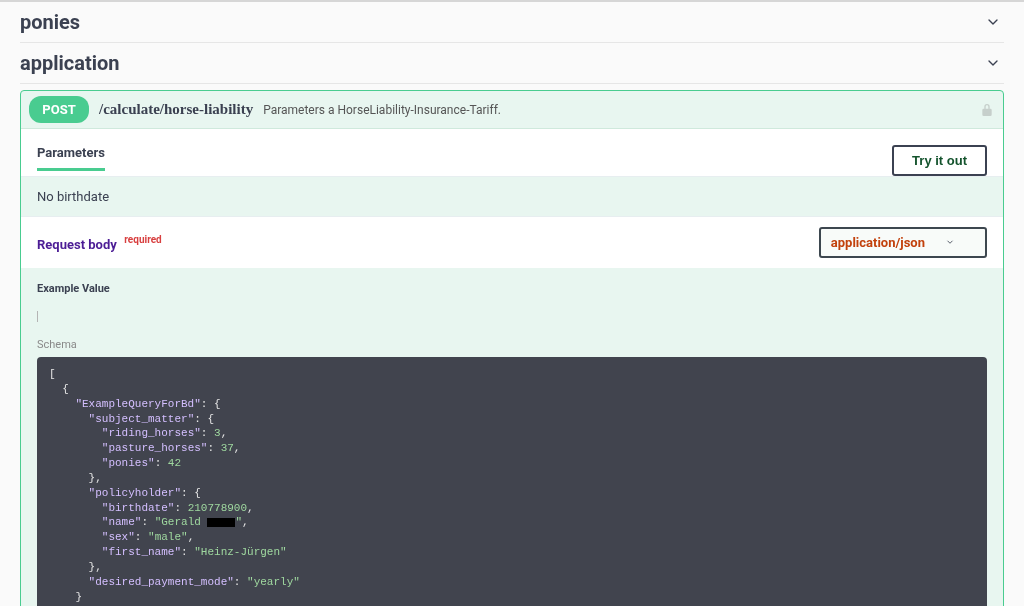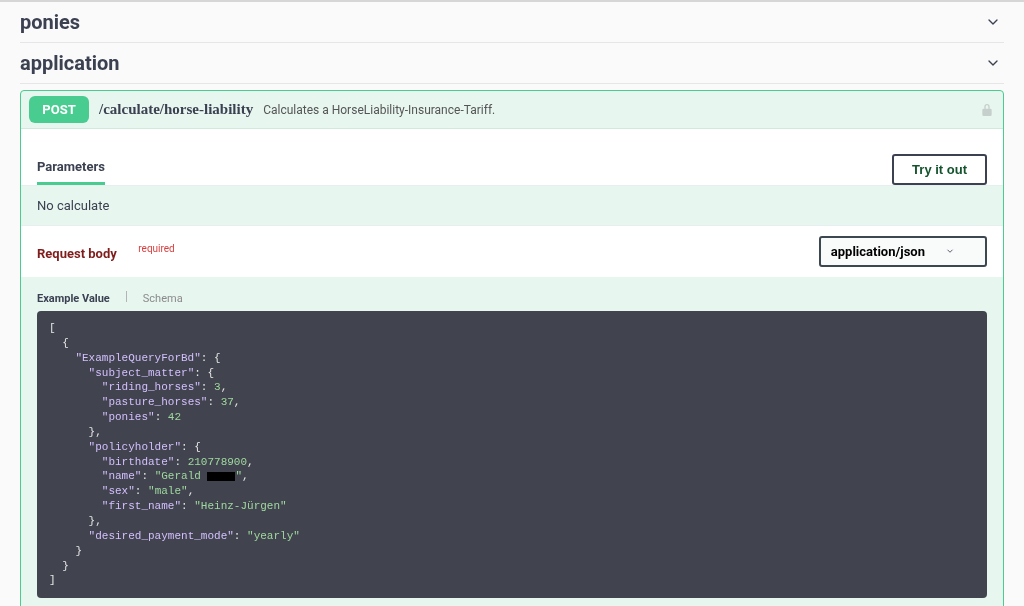--- a/index.html
+++ b/index.html
@@ -51,21 +51,21 @@
       padding: 5px 8px;
       gap: 10px;
       border-bottom: 1px solid #cfe9dc;
     }
     .method-badge {
       background: #49cc90;
       color: #fff;
       font-weight: 700;
       font-size: 13px;
       padding: 6px 10px;
-      border-radius: 6px;
+      border-radius: 12px;
       min-width: 60px;
       text-align: center;
     }
     .op-path {
       font-family: Liberation Serif, serif;
       font-weight: 700;
       font-size: 15px;
       color: #3b4151;
     }
     .op-desc {
@@ -76,23 +76,23 @@
     .lock-icon {
       width: 16px; height: 16px; opacity: 0.35;
     }
 
     .opblock-body {
       background: #fff;
       border-radius: 0 0 4px 4px;
     }
     .tabs-row {
       display: flex;
-      align-items: flex-end;
+      align-items: flex-start;
       justify-content: space-between;
-      padding: 25px 16px 0 16px;
+      padding: 16px 16px 0 16px;
     }
     .param-tab {
       font-weight: 700;
       font-size: 13px;
       color: #3b4151;
       padding-bottom: 8px;
       border-bottom: 3px solid #49cc90;
       display: inline-block;
     }
     .try-btn {
@@ -117,56 +117,57 @@
     .request-body-row {
       display: flex;
       align-items: center;
       justify-content: space-between;
       padding: 10px 16px;
       border-top: 1px solid #e7eef0;
     }
     .reqbody-label {
       font-weight: 700;
       font-size: 13px;
-      color: #7f1d1d;
+      color: #4c1d95;
     }
     .required-mark {
       color: #d84040;
       font-size: 10px;
-      font-weight: 400;
+      font-weight: 700;
       vertical-align: super;
-      margin-left: 18px;
+      margin-left: 4px;
     }
     .content-type-select {
       border: 2px solid #3d474f;
       border-radius: 3px;
       padding: 6px 30px 6px 10px;
       font-size: 13px;
       font-weight: 700;
-      color: #000000;
+      color: #c2410c;
       background: #f8fbf9;
       position: relative;
       min-width: 150px;
       cursor: pointer;
       display: flex; align-items: center; justify-content: space-between;
       gap: 20px;
     }
     .content-type-select .chev svg { width: 10px; height: 10px; }
     .content-type-select .chev svg path { stroke: #3b4151; stroke-width: 2; fill: none; }
 
     .example-area {
       background: #e8f6f0;
       padding: 14px 16px 30px 16px;
     }
     .example-tabs {
       display: flex;
       align-items: baseline;
       gap: 16px;
       font-size: 11px;
       margin-bottom: 6px;
+      flex-direction: column;
     }
     .example-tab-active {
       font-weight: 700;
       color: #3b4151;
     }
     .example-tab-divider {
       width: 1px; height: 11px; background: #b4b4b4;
     }
     .example-tab-inactive {
       color: #8a8a8a;
@@ -219,37 +220,37 @@
           </svg>
       </span>
     </div>
   </div>
 
   <div class="opblock-wrapper">
 
     <div class="opblock-summary">
       <span class="method-badge">POST</span>
       <span class="op-path">/calculate/horse-liability</span>
-      <span class="op-desc">Calculates a HorseLiability-Insurance-Tariff.</span>
+      <span class="op-desc">Parameters a HorseLiability-Insurance-Tariff.</span>
       <span class="summary-spacer"></span>
       <span class="lock-icon">
         <svg viewBox="0 0 24 24" fill="#888">
             <path d="M17 10h-1V7a4 4 0 10-8 0v3H7a2 2 0 00-2 2v7a2 2 0 002 2h10a2 2 0 002-2v-7a2 2 0 00-2-2zm-7-3a2 2 0 114 0v3h-4V7z"></path>
           </svg>
       </span>
     </div>
 
     <div class="opblock-body">
 
       <div class="tabs-row">
         <span class="param-tab">Parameters</span>
         <button class="try-btn">Try it out</button>
       </div>
 
-      <div class="noparams-row">No calculate</div>
+      <div class="noparams-row">No birthdate</div>
 
       <div class="request-body-row">
         <div>
           <span class="reqbody-label">Request body</span>
           <span class="required-mark">required</span>
         </div>
         <div class="content-type-select">
           <span>application/json</span>
           <span class="chev">
             <svg viewBox="0 0 24 24">

